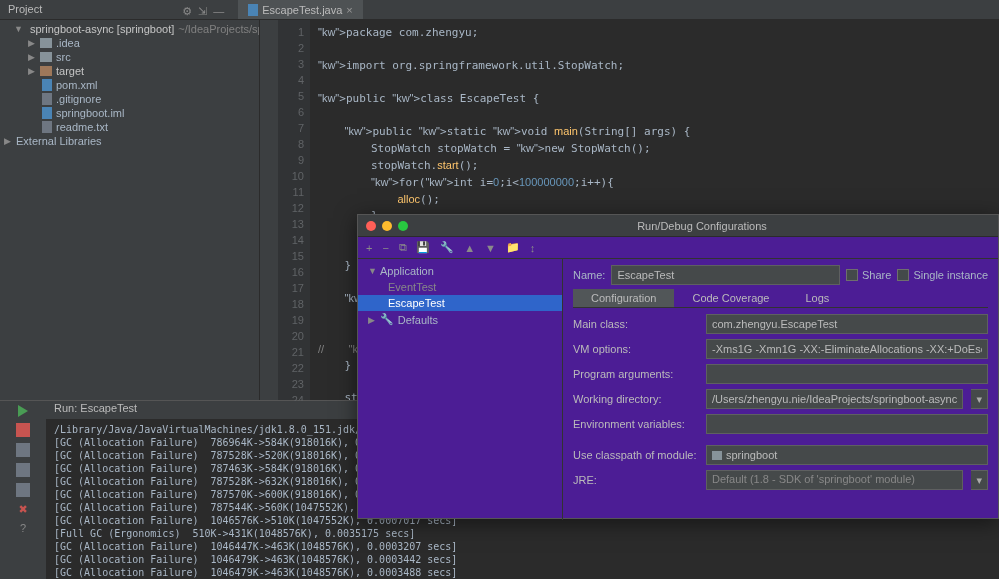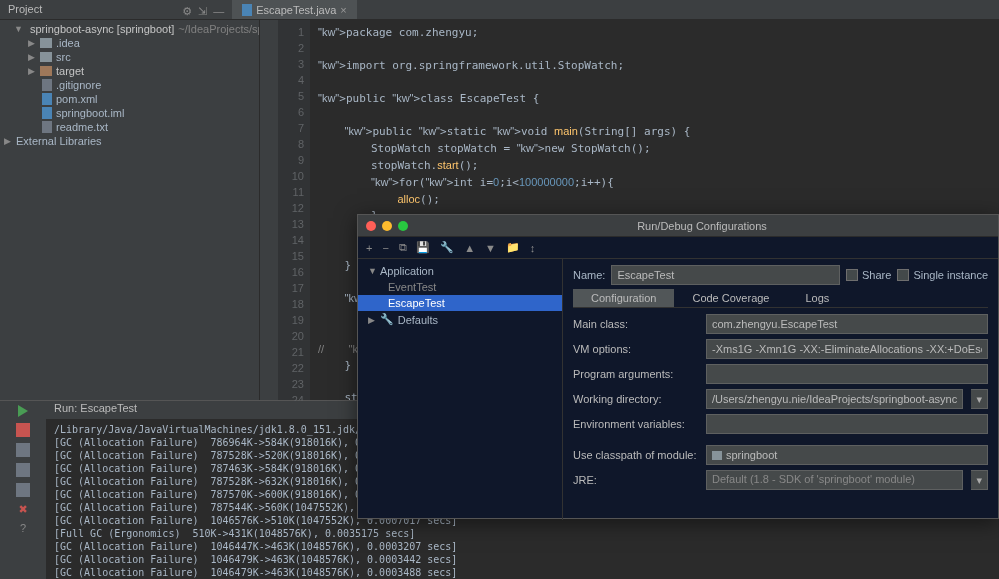--- a/index.html
+++ b/index.html
@@ -1,19 +1,19 @@
 <!DOCTYPE html>
 <html><head>
 <meta charset="utf-8">
 <style>
 * { margin:0; padding:0; box-sizing:border-box; font-family:"Segoe UI",Arial,sans-serif; font-size:11px; }
 body { background:#2b2b2b; color:#a9b7c6; width:999px; height:579px; overflow:hidden; position:relative; }
 .top-bar { height:20px; background:#3c3f41; border-bottom:1px solid #2b2b2b; display:flex; }
 .panel-label { padding:3px 8px; color:#bbb; }
-.tab { padding:4px 10px; background:#515658; color:#bbb; margin-left:2px; display:flex; align-items:center; gap:4px; }
+.tab { padding:4px 10px; background:#515658; color:#bbb; margin-left:8px; display:flex; align-items:center; gap:4px; }
 .tab.active { background:#4e5254; }
 .close-x { color:#999; }
 .main { display:flex; height:380px; }
 .sidebar { width:260px; background:#3c3f41; border-right:1px solid #2b2b2b; overflow:hidden; }
 .toolbar-mini { height:22px; display:flex; justify-content:flex-end; align-items:center; padding:0 6px; gap:6px; color:#8a8a8a; }
 .tree { padding:2px 0; }
 .tree-item { padding:1px 4px; display:flex; align-items:center; gap:4px; white-space:nowrap; }
 .indent-1 { padding-left:14px; } .indent-2 { padding-left:28px; } .indent-3 { padding-left:42px; }
 .arrow { width:8px; display:inline-block; color:#888; font-size:9px; }
 .folder-ico { width:12px; height:10px; background:#87939a; display:inline-block; }
@@ -27,21 +27,21 @@
 .gutter { width:32px; background:#313335; text-align:right; padding:4px 6px 0 0; color:#606366; line-height:16px; }
 .code { flex:1; padding:4px 0 0 8px; line-height:16px; white-space:pre; font-family:Menlo,Consolas,monospace; font-size:11px; overflow:hidden; } .str { color:#6a8759; } .num { color:#6897bb; } .cmt { color:#808080; } .fn { color:#ffc66d; } .param { color:#767676; }
 .console-wrap { height:179px; display:flex; border-top:1px solid #555; }
 .console-left-icons { width:46px; background:#3c3f41; padding:4px 2px; display:flex; flex-direction:column; align-items:center; gap:6px; }
 .ico { width:14px; height:14px; display:inline-block; }
 .play { border-left:10px solid #499c54; border-top:6px solid transparent; border-bottom:6px solid transparent; width:0; height:0; }
 .stop { background:#c75450; }
 .console-body { flex:1; background:#2b2b2b; }
 .console-tab { height:18px; background:#3c3f41; padding:1px 8px; color:#bbb; }
 .console-out { padding:4px 8px; font-family:Menlo,Consolas,monospace; font-size:10px; line-height:13px; color:#a9b7c6; white-space:pre; }
-.dialog { position:absolute; left:357px; top:214px; width:642px; height:305px; background:#0f172a; border:1px solid #555; box-shadow:0 4px 20px rgba(0,0,0,0.5); }
+.dialog { position:absolute; left:357px; top:214px; width:642px; height:305px; background:#4c1d95; border:1px solid #555; box-shadow:0 4px 20px rgba(0,0,0,0.5); }
 .dlg-title { height:22px; background:#3c3f41; display:flex; align-items:center; padding:0 8px; gap:6px; border-bottom:1px solid #2b2b2b; }
 .traffic { width:10px; height:10px; border-radius:50%; }
 .red { background:#ff5f57; } .yellow { background:#febc2e; } .greenb { background:#28c840; }
 .dlg-title-text { flex:1; text-align:center; color:#bbb; }
 .dlg-toolbar { height:22px; display:flex; align-items:center; padding:0 8px; gap:10px; color:#8a8a8a; border-bottom:1px solid #323232; }
 .dlg-body { display:flex; height:261px; }
 .dlg-tree { width:205px; border-right:1px solid #323232; padding:4px 0; }
 .dlg-tree-item { padding:2px 10px; display:flex; align-items:center; gap:4px; }
 .dlg-tree-item.sel { background:#2f65ca; color:#fff; }
 .dlg-form { flex:1; padding:6px 10px; overflow:hidden; }
@@ -93,26 +93,26 @@
             <span class="arrow">▶</span>
             <span class="folder-ico"></span>
             <span class="">src</span>
           </div>
           <div class="tree-item indent-2">
             <span class="arrow">▶</span>
             <span class="folder-ico orange"></span>
             <span class="bold">target</span>
           </div>
           <div class="tree-item indent-3">
+            <span class="file-ico blue"></span>
+            <span class="">pom.xml</span>
+          </div>
+          <div class="tree-item indent-3">
             <span class="file-ico"></span>
             <span class="">.gitignore</span>
-          </div>
-          <div class="tree-item indent-3">
-            <span class="file-ico blue"></span>
-            <span class="">pom.xml</span>
           </div>
           <div class="tree-item indent-3">
             <span class="file-ico blue"></span>
             <span class="">springboot.iml</span>
           </div>
           <div class="tree-item indent-3">
             <span class="file-ico"></span>
             <span class="">readme.txt</span>
           </div>
         </div>

